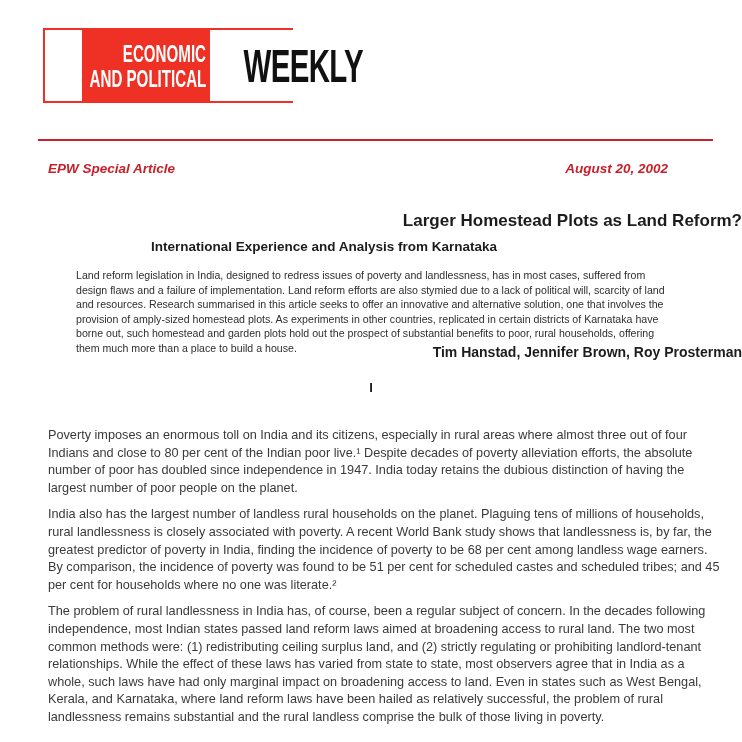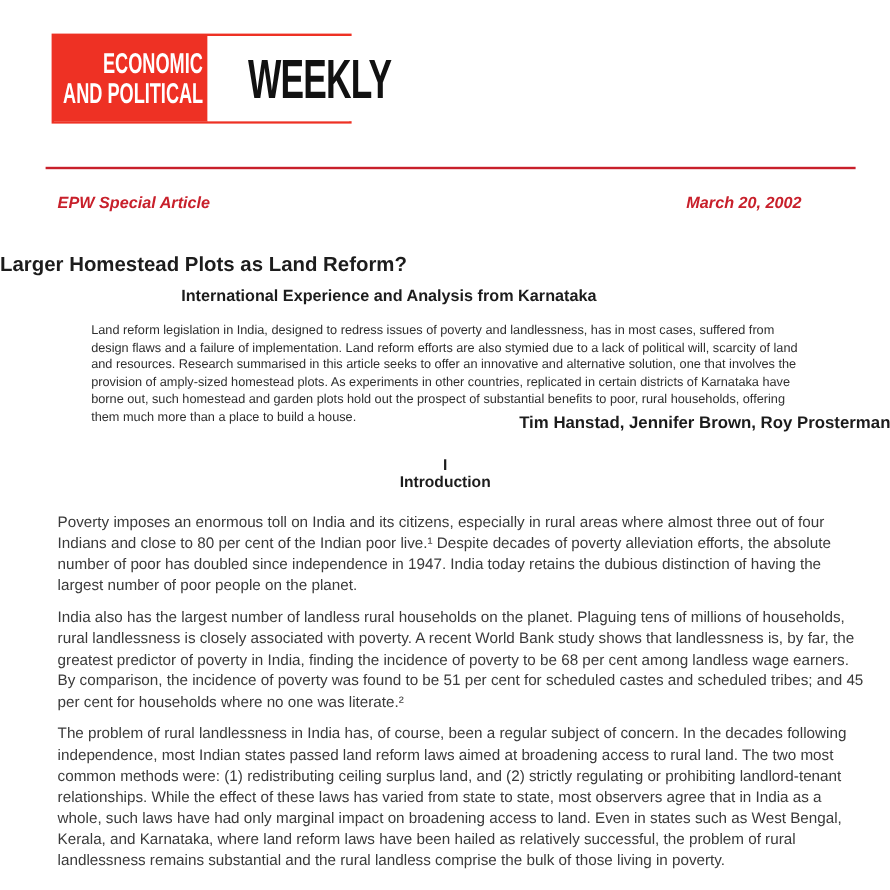--- a/index.html
+++ b/index.html
@@ -15,20 +15,21 @@
 
   
   .logo {
     position: absolute;
     left: 43px; top: 28px;
     width: 250px; height: 75px;
     border: 2px solid var(--logo-red, #ee3124);
     box-sizing: border-box;
     display: flex;
     background: #ffffff;
+    padding-left: 37px;
   }
   .logo-left {
     width: 128px;
     background: var(--logo-red, #ee3124);
     color: #ffffff;
     display: flex;
     flex-direction: column;
     justify-content: center;
     align-items: flex-end;
     padding-right: 4px;
@@ -78,21 +79,21 @@
     font-style: italic;
     font-size: 13.5px;
   }
 
   
   .title {
     position: absolute;
     top: 211px; left: 0;
     width: 742px;
     margin: 0;
-    text-align: left;
+    text-align: right;
     font-size: 17px;
     font-weight: bold;
     color: var(--heading-text, #1c1c1c);
   }
   .subtitle {
     position: absolute;
     top: 239px; left: 0;
     width: 648px;
     margin: 0;
     text-align: center;
@@ -157,33 +158,32 @@
     </div>
     <div class="logo-right">
       <span class="logo-weekly">WEEKLY</span>
     </div>
   </div>
 
   <div class="rule"></div>
 
   <div class="meta-row">
     <span>EPW Special Article</span>
-    <span>March 20, 2002</span>
+    <span>August 20, 2002</span>
   </div>
 
   <h1 class="title">Larger Homestead Plots as Land Reform?</h1>
   <h2 class="subtitle">International Experience and Analysis from Karnataka</h2>
 
   <p class="abstract">Land reform legislation in India, designed to redress issues of poverty and landlessness, has in most cases, suffered from design flaws and a failure of implementation. Land reform efforts are also stymied due to a lack of political will, scarcity of land and resources. Research summarised in this article seeks to offer an innovative and alternative solution, one that involves the provision of amply-sized homestead plots. As experiments in other countries, replicated in certain districts of Karnataka have borne out, such homestead and garden plots hold out the prospect of substantial benefits to poor, rural households, offering them much more than a place to build a house.</p>
 
   <p class="authors">Tim Hanstad, Jennifer Brown, Roy Prosterman</p>
 
   <div class="section-head">
     <div>I</div>
-    <div>Introduction</div>
   </div>
 
   <div class="body-col">
     <p class="body-para">Poverty imposes an enormous toll on India and its citizens, especially in rural areas where almost three out of four Indians and close to 80 per cent of the Indian poor live.¹ Despite decades of poverty alleviation efforts, the absolute number of poor has doubled since independence in 1947. India today retains the dubious distinction of having the largest number of poor people on the planet.</p>
     <p class="body-para">India also has the largest number of landless rural households on the planet. Plaguing tens of millions of households, rural landlessness is closely associated with poverty. A recent World Bank study shows that landlessness is, by far, the greatest predictor of poverty in India, finding the incidence of poverty to be 68 per cent among landless wage earners. By comparison, the incidence of poverty was found to be 51 per cent for scheduled castes and scheduled tribes; and 45 per cent for households where no one was literate.²</p>
     <p class="body-para">The problem of rural landlessness in India has, of course, been a regular subject of concern. In the decades following independence, most Indian states passed land reform laws aimed at broadening access to rural land. The two most common methods were: (1) redistributing ceiling surplus land, and (2) strictly regulating or prohibiting landlord-tenant relationships. While the effect of these laws has varied from state to state, most observers agree that in India as a whole, such laws have had only marginal impact on broadening access to land. Even in states such as West Bengal, Kerala, and Karnataka, where land reform laws have been hailed as relatively successful, the problem of rural landlessness remains substantial and the rural landless comprise the bulk of those living in poverty.</p>
   </div>
 
 </div>
 

